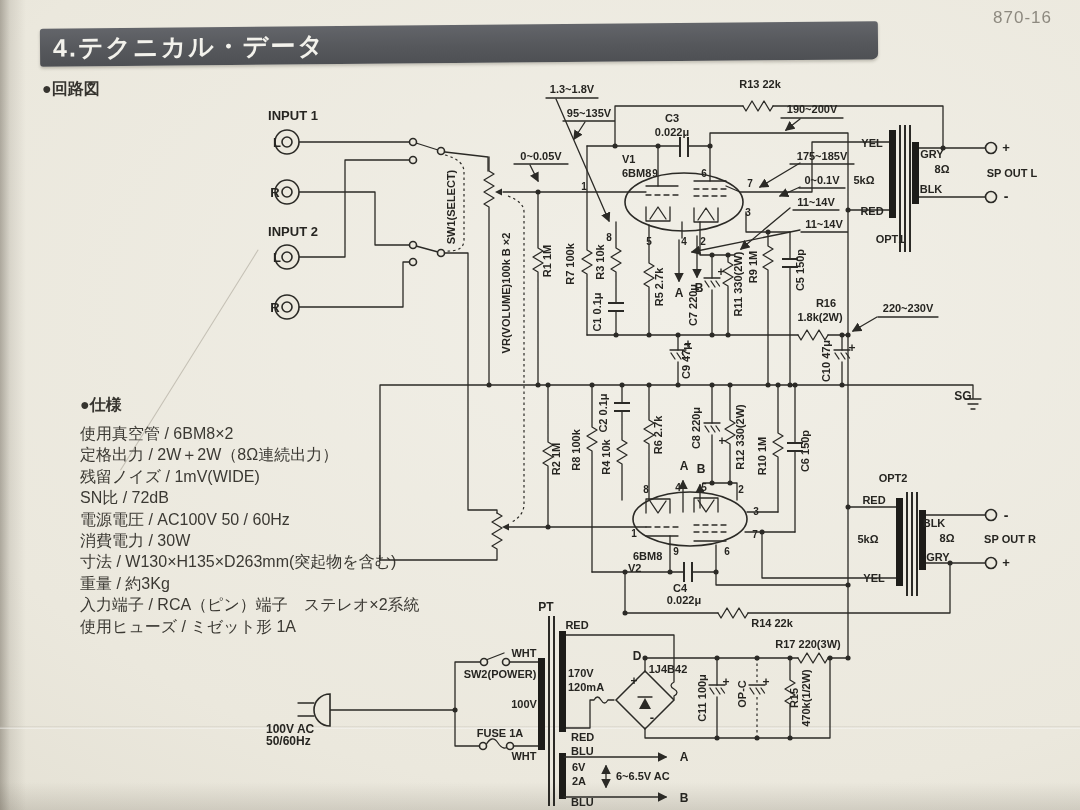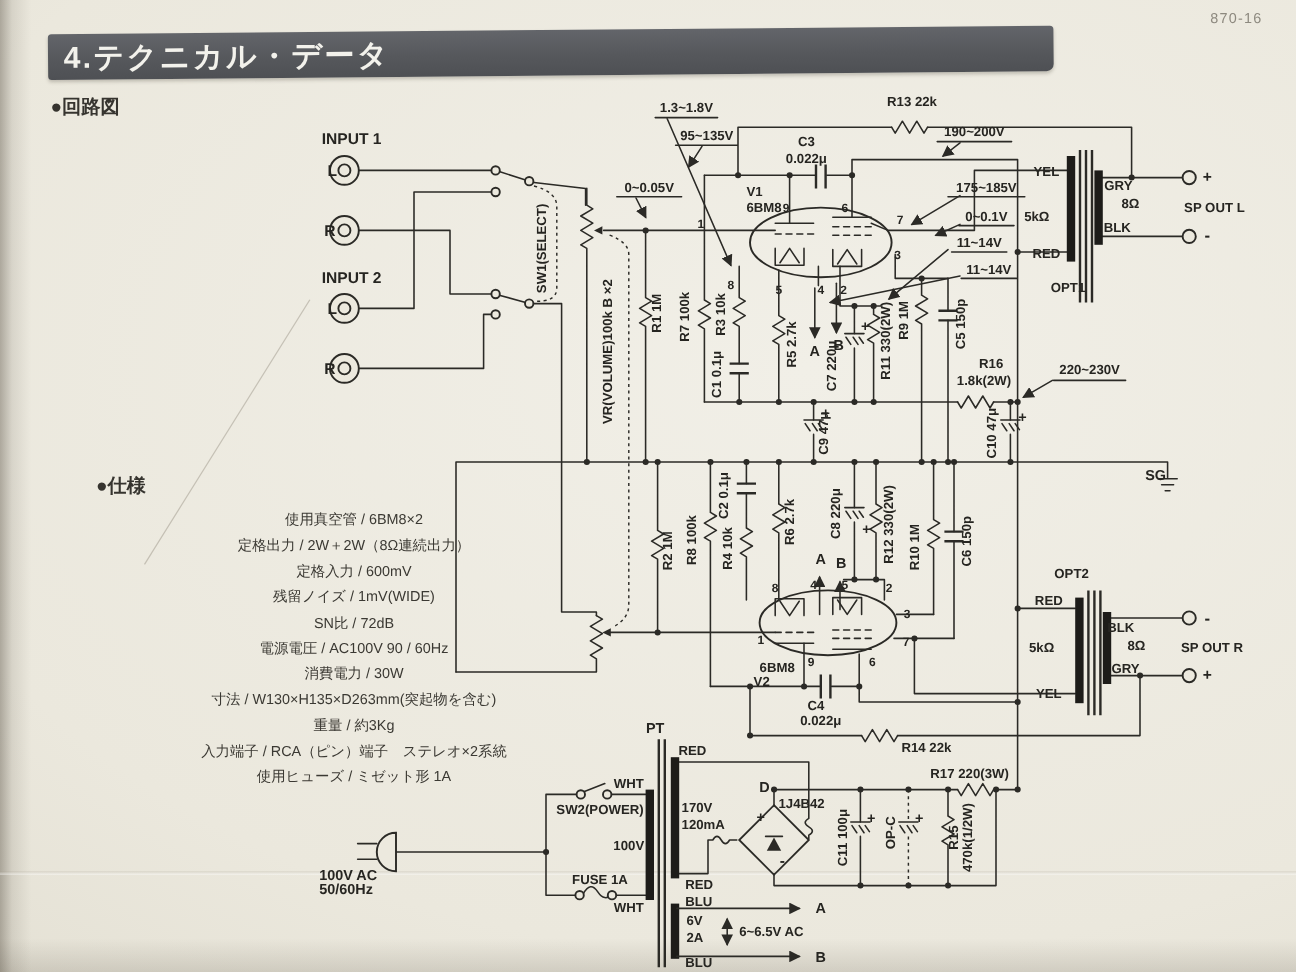--- a/index.html
+++ b/index.html
@@ -9,33 +9,33 @@
       linear-gradient(90deg, rgba(70,62,50,.38) 0px, rgba(70,62,50,.12) 10px, rgba(70,62,50,0) 26px),
       linear-gradient(0deg, rgba(95,88,75,.18) 0px, rgba(95,88,75,0) 28px),
       radial-gradient(130% 110% at 62% 38%, #f1efe7 0%, #ebe8dd 55%, #dcd8ca 100%);
     font-family:"Liberation Sans", sans-serif;
     color:#2e2d29;
   }
   .crease{position:absolute;left:120px;top:470px;width:260px;height:1px;
     background:rgba(120,112,96,.35);transform:rotate(-58deg);transform-origin:left top;}
   .foldband{position:absolute;left:0;top:726px;width:100%;height:3px;
     background:linear-gradient(0deg, rgba(255,255,255,.5), rgba(140,132,115,.18));}
-  .page-number{position:absolute;top:8px;right:28px;font-size:12px;color:#8d897f;letter-spacing:1px;}
+  .page-number{position:absolute;top:8px;right:28px;font-size:17px;color:#8d897f;letter-spacing:1px;}
   .title-bar{
     position:absolute;left:40px;top:25px;width:838px;height:38px;
     background:linear-gradient(180deg,#63656a 0%,#56585c 55%,#4e5054 100%);
     border-radius:3px 3px 6px 3px;transform:rotate(-.5deg);
     display:flex;align-items:center;
     box-shadow:0 2px 3px rgba(60,55,45,.25);
   }
   .title-bar span{font-size:25px;font-weight:bold;color:#f3f2ec;padding-left:13px;letter-spacing:2px;}
   .section-label{position:absolute;left:42px;top:79px;font-size:16px;font-weight:bold;color:#36342f;}
   .specs{position:absolute;left:44px;top:395px;width:430px;margin-left:36px;}
   .specs .head{font-size:16px;font-weight:bold;margin-bottom:7px;color:#36342f;}
-  .specs .spec-line{font-size:12px;line-height:21.4px;color:#3b3933;white-space:nowrap;text-align:center;}
+  .specs .spec-line{font-size:16px;line-height:21.4px;color:#3b3933;white-space:nowrap;}
   svg.schem{position:absolute;left:0;top:0;}
   svg.schem .wire{stroke:#2b2a26;stroke-width:1.3;fill:none;stroke-linecap:round;stroke-linejoin:round;}
   svg.schem .thick{stroke:#2b2a26;stroke-width:2;fill:none;}
   svg.schem .dash{stroke:#2b2a26;stroke-width:1.2;fill:none;stroke-dasharray:2.5 3;}
   svg.schem .dots{stroke:#2b2a26;stroke-width:5;stroke-linecap:round;fill:none;}
   svg.schem .bar{fill:#1d1c19;}
   svg.schem .openc{stroke:#2b2a26;stroke-width:1.6;fill:#ece9de;}
   svg.schem .tri{fill:#2b2a26;stroke:none;}
   svg.schem text{fill:#262521;font-family:"Liberation Sans",sans-serif;font-weight:bold;}
 </style>
@@ -49,24 +49,23 @@
   <div class="title-bar">
     <span>4.テクニカル・データ</span>
   </div>
   <div class="section-label">●回路図</div>
 
   <div class="specs">
     <div class="head">●仕様</div>
     <div>
         <div class="spec-line">使用真空管 / 6BM8×2</div>
         <div class="spec-line">定格出力 / 2W＋2W（8Ω連続出力）</div>
-        <div class="spec-line">定格入力 / 600mV</div>
         <div class="spec-line">残留ノイズ / 1mV(WIDE)</div>
         <div class="spec-line">SN比 / 72dB</div>
-        <div class="spec-line">電源電圧 / AC100V 90 / 60Hz</div>
+        <div class="spec-line">電源電圧 / AC100V 50 / 60Hz</div>
         <div class="spec-line">消費電力 / 30W</div>
         <div class="spec-line">寸法 / W130×H135×D263mm(突起物を含む)</div>
         <div class="spec-line">重量 / 約3Kg</div>
         <div class="spec-line">入力端子 / RCA（ピン）端子　ステレオ×2系統</div>
         <div class="spec-line">使用ヒューズ / ミゼット形 1A</div>
       </div>
   </div>
 
   <svg class="schem" width="1080" height="810" viewBox="0 0 1080 810">
     <defs>

